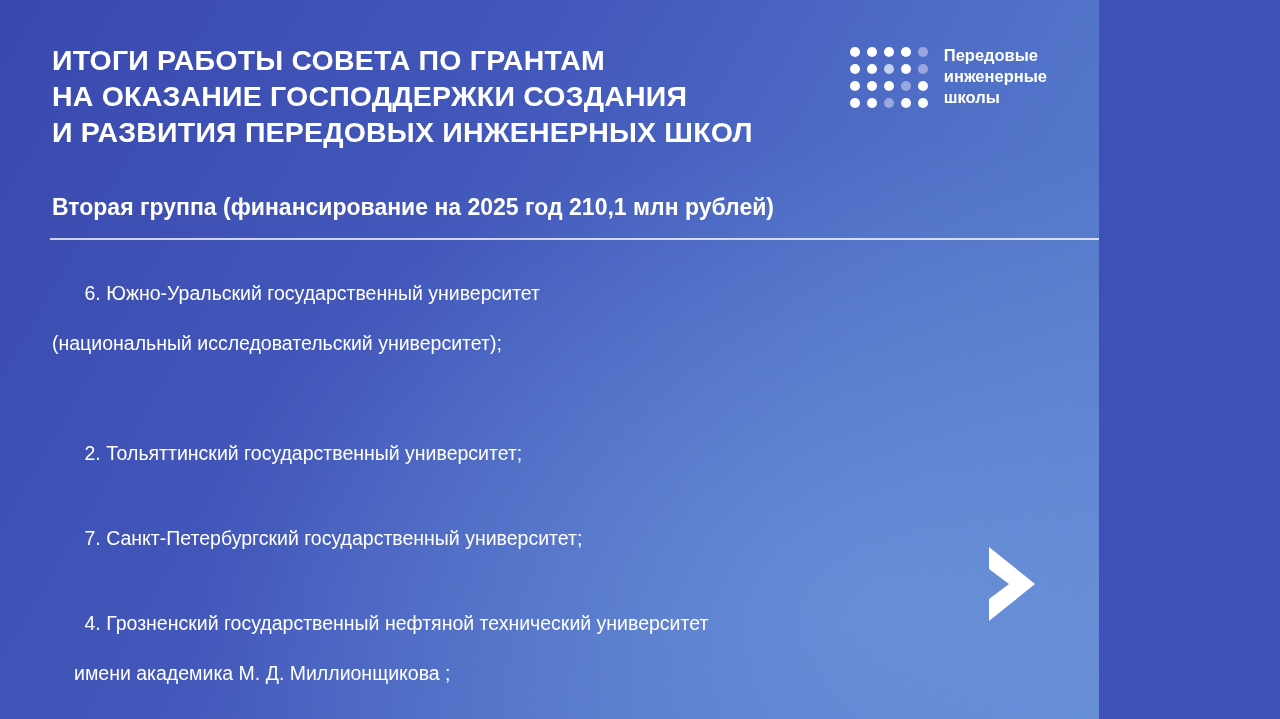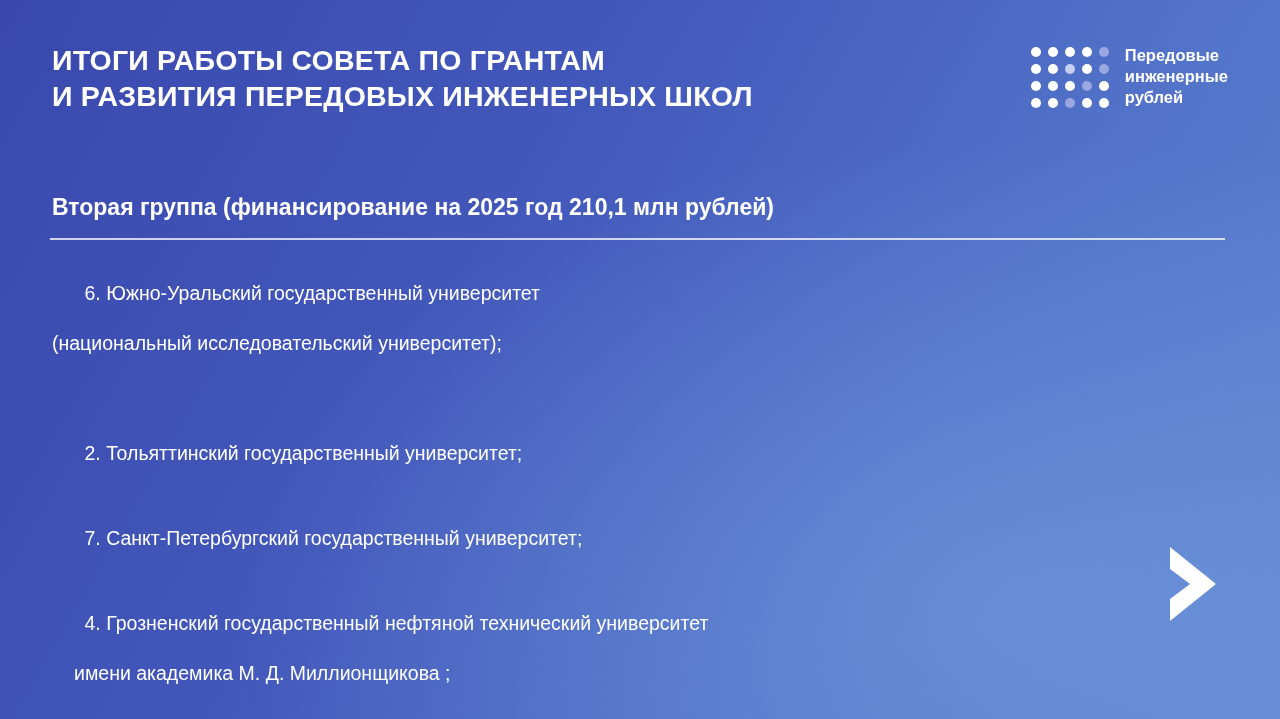--- a/index.html
+++ b/index.html
@@ -8,21 +8,21 @@
   }
   body {
     width: 1280px;
     height: 719px;
     overflow: hidden;
     font-family: "Liberation Sans", sans-serif;
     background: #3f51b8;
   }
   .slide {
     position: relative;
-    width: 1280px;
+    width: 1099px;
     height: 719px;
     background: linear-gradient(120deg, #3a48ad 0%, #4358bb 38%, #5172c8 70%, #5d84d1 100%);
     overflow: hidden;
   }
   .slide::before {
     content: "";
     position: absolute;
     left: 0; top: 0; right: 0; bottom: 0;
     background: radial-gradient(ellipse at 80% 85%, rgba(120,160,225,0.55) 0%, rgba(120,160,225,0.0) 55%);
     pointer-events: none;
@@ -131,20 +131,21 @@
   }
   .chevron svg { display: block; }
 </style>
 </head>
 <body>
 
 <div class="slide content">
 
   <div class="title-block">
     <div class="title-line">ИТОГИ РАБОТЫ СОВЕТА ПО ГРАНТАМ</div>
+    <div class="title-line">НА ОКАЗАНИЕ ГОСПОДДЕРЖКИ СОЗДАНИЯ</div>
     <div class="title-line">И РАЗВИТИЯ ПЕРЕДОВЫХ ИНЖЕНЕРНЫХ ШКОЛ</div>
   </div>
 
   <div class="subtitle">Вторая группа (финансирование на 2025 год 210,1 млн рублей)</div>
 
   <div class="divider"></div>
 
   <div class="logo">
     <div class="dot-grid">
       <span class="dot"></span>
@@ -167,21 +168,21 @@
 
       <span class="dot"></span>
       <span class="dot"></span>
       <span class="dot dim"></span>
       <span class="dot"></span>
       <span class="dot"></span>
     </div>
     <div>
       <div class="logo-text">Передовые</div>
       <div class="logo-text">инженерные</div>
-      <div class="logo-text">рублей</div>
+      <div class="logo-text">школы</div>
     </div>
   </div>
 
   <div class="list">
     <div class="list-item">
       <span>6. Южно-Уральский государственный университет</span>
       <span class="cont flush">(национальный исследовательский университет);</span>
     </div>
     <div class="list-item">
       <span>2. Тольяттинский государственный университет;</span>

